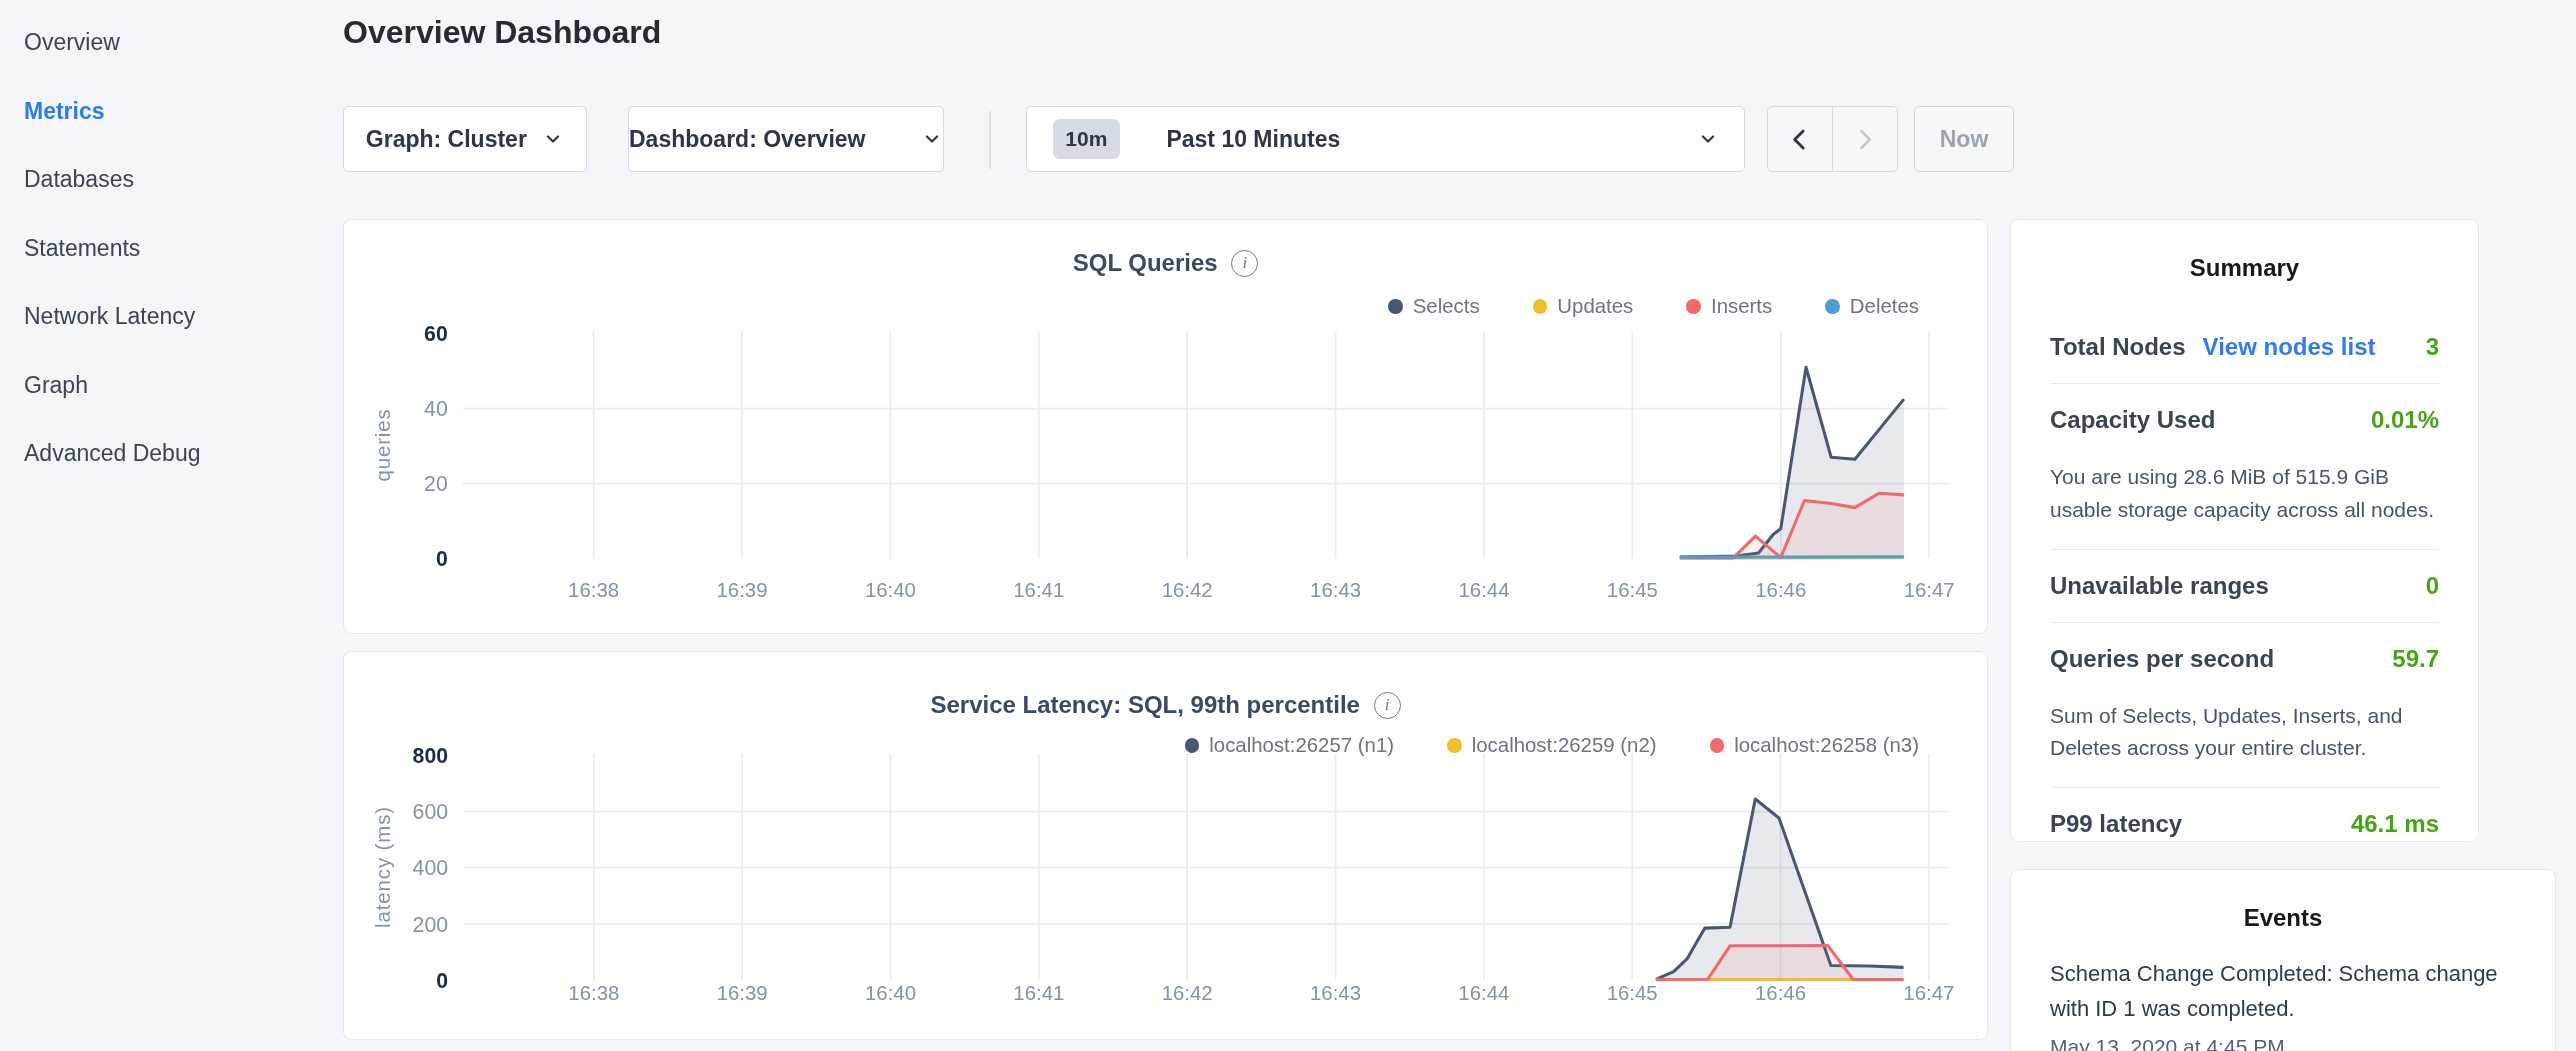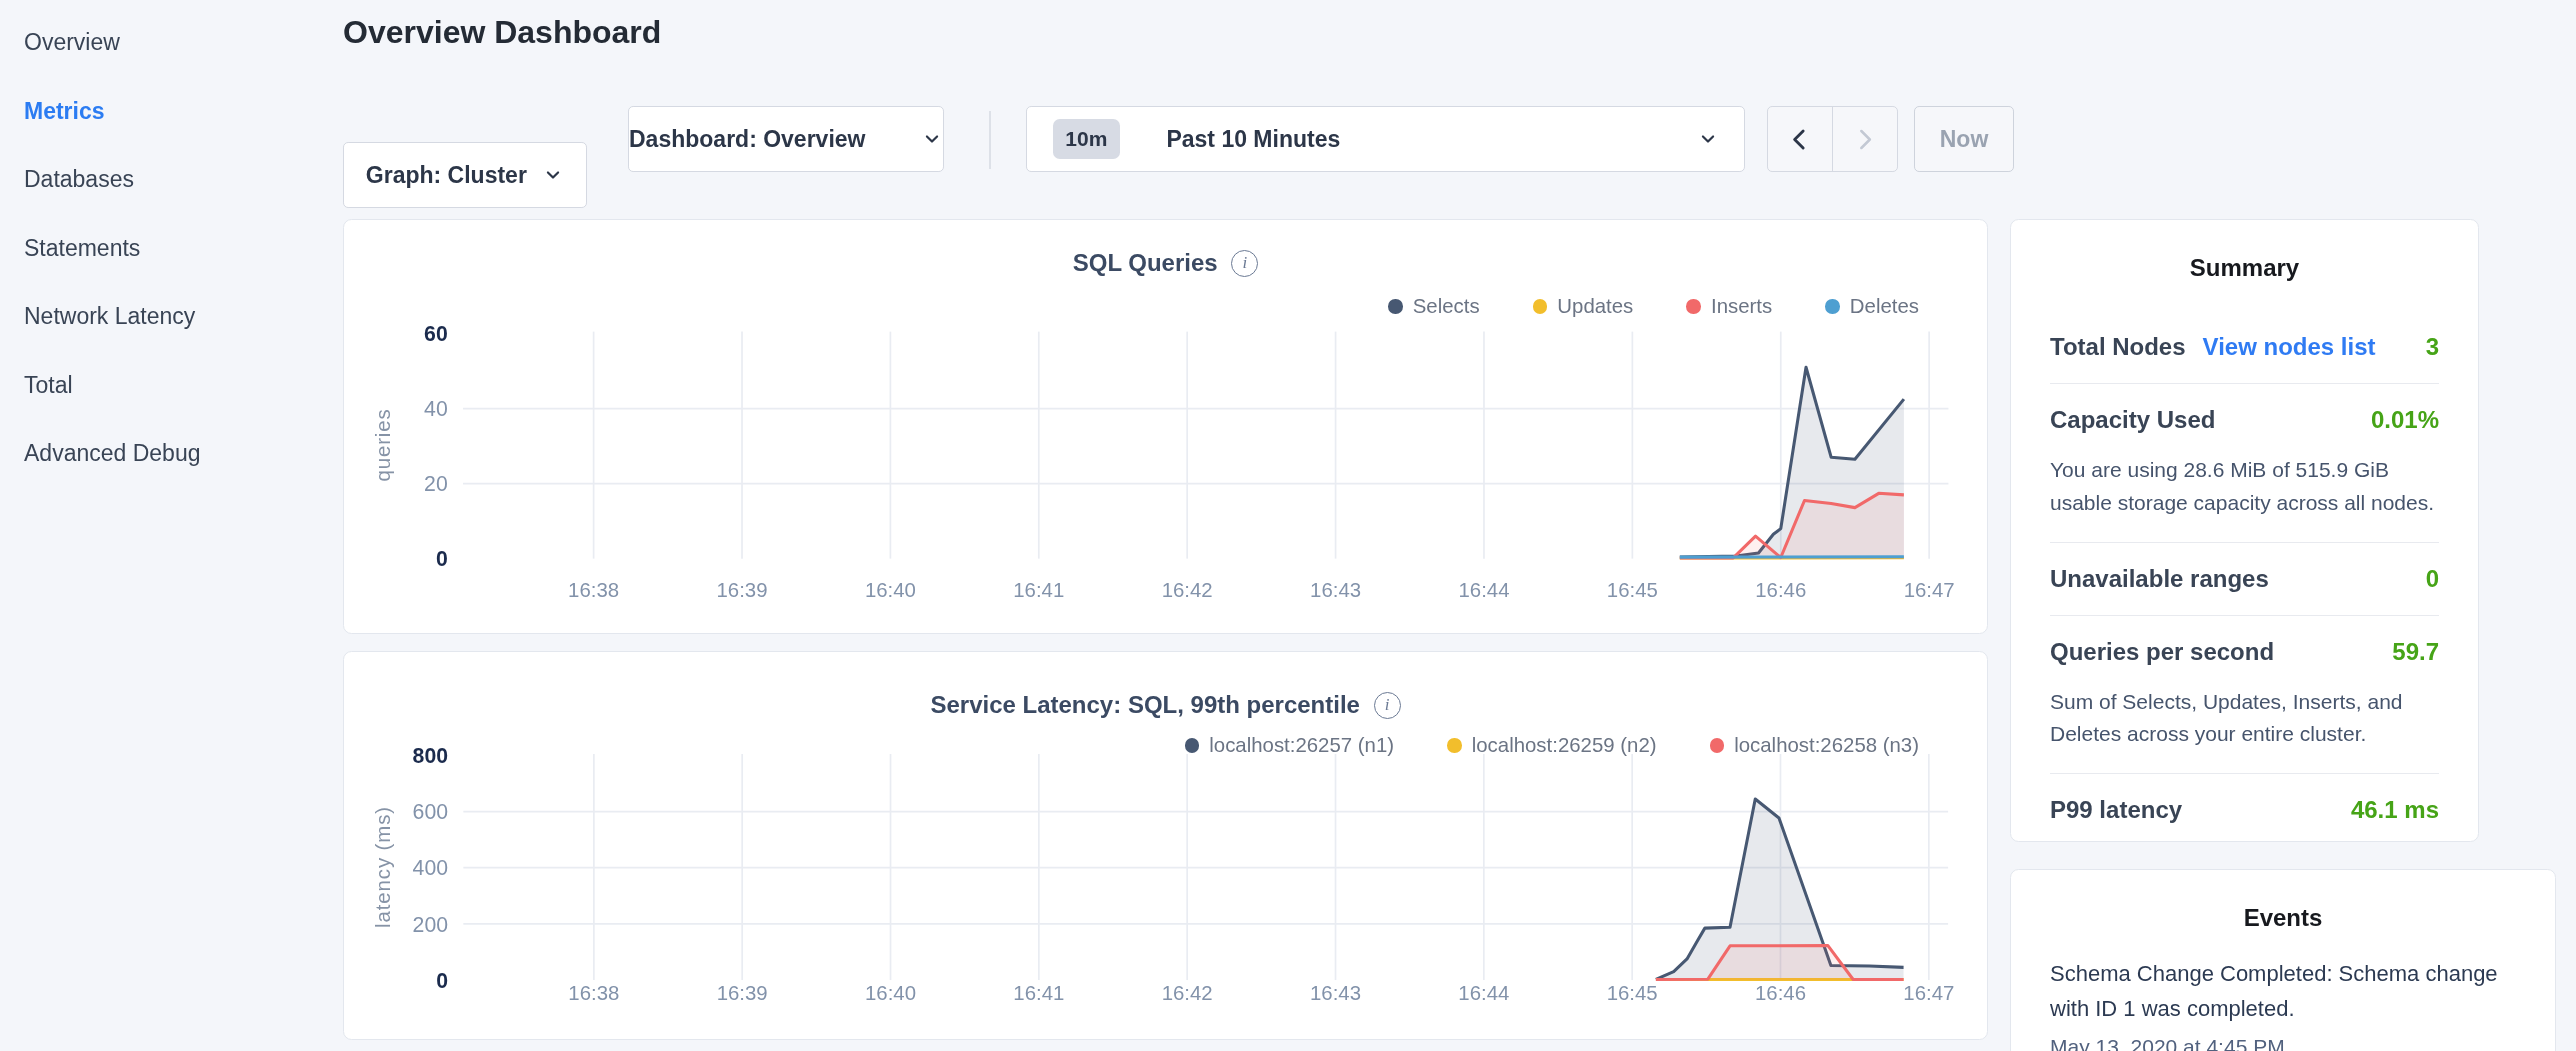--- a/index.html
+++ b/index.html
@@ -17,21 +17,21 @@
   
   .page-title { position:absolute; left:343px; top:13.6px; font-size:32px; font-weight:700; color:#242b35; }
   
   .ctl-btn {
     position:absolute; top:106px; height:66px; background:#fff;
     border:1.7px solid #d5d9e2; border-radius:5.1px;
     display:flex; align-items:center; justify-content:center; gap:15.3px;
     font-size:23px; font-weight:700; color:#2c3648; cursor:pointer;
   }
   .ctl-btn svg { flex:none; }
-  #graph-btn { left:343px; width:244px;margin-top:36px; }
+  #graph-btn { left:343px; width:244px; }
   #dashboard-btn { left:628px; width:316px;justify-content:space-between; }
   .ctl-divider { position:absolute; left:989px; top:111px; width:1.7px; height:58px; background:#dde1e8; }
   #time-picker { left:1026px; width:719px; justify-content:flex-start; padding:0 25.5px; }
   .time-badge { background:#d7dbe4; color:#2c3648; font-weight:700; font-size:21px;
     padding:7.7px 12.8px; border-radius:6.8px; margin-right:31px; }
   #time-picker .chev-down { position:absolute; right:25.5px; }
   .arrow-group { position:absolute; left:1767px; top:106px; width:131px; height:66px;
     border:1.7px solid #d5d9e2; border-radius:5.1px; background:#f6f7fa; display:flex; overflow:hidden; }
   .arrow-half { flex:1; display:flex; align-items:center; justify-content:center; cursor:pointer; }
   .arrow-half + .arrow-half { border-left:1.7px solid #d5d9e2; }
@@ -65,40 +65,40 @@
   .chart-svg { position:absolute; left:0; top:0; }
   
   .panel-header { margin-top:34px; text-align:center; font-size:24px; font-weight:700; color:#17191e; }
   .summary-rows { margin:29px 39px 0 39px; }
   .summary-row { padding:22px 0; }
   .summary-row + .summary-row { border-top:1.7px solid #e8eaef; }
   .summary-head { display:flex; align-items:center; }
   .summary-label { font-size:24px; font-weight:700; color:#394455; }
   .summary-link { font-size:24px; font-weight:700; color:#2f7bf3; margin-left:17px; cursor:pointer; }
   .summary-value { margin-left:auto; font-size:24px; font-weight:700; color:#46a417; }
-  .summary-desc { margin-top:20px; font-size:21px; line-height:1.56; color:#46546c; }
+  .summary-desc { margin-top:27px; font-size:21px; line-height:1.56; color:#46546c; }
   .summary-desc:empty { display:none; }
   
   .event-item { margin:24px 39px 0 39px; }
   .event-message { font-size:22px; line-height:1.6; color:#2c3a52; }
   .event-time { margin-top:8.5px; font-size:21px; color:#51617e; }
   .chev { stroke:#2c3648; stroke-width:2.6; fill:none; stroke-linecap:round; stroke-linejoin:round; }
   .chev.light { stroke:#c3c9d4; stroke-width:3; }
   .chev.bold { stroke-width:3.4; }
 </style>
 </head>
 <body>
 
 <nav class="sidebar">
   <div class="nav-item">Overview</div>
   <div class="nav-item active">Metrics</div>
   <div class="nav-item">Databases</div>
   <div class="nav-item">Statements</div>
   <div class="nav-item">Network Latency</div>
-  <div class="nav-item">Total</div>
+  <div class="nav-item">Graph</div>
   <div class="nav-item">Advanced Debug</div>
 </nav>
 
 <h1 class="page-title">Overview Dashboard</h1>
 
 <div class="ctl-btn" id="graph-btn">
   <span>Graph: Cluster</span>
   <svg class="chev" width="22" height="22" viewBox="0 0 26 26">
       <path d="M7 10l6 6 6-6"></path>
     </svg>

